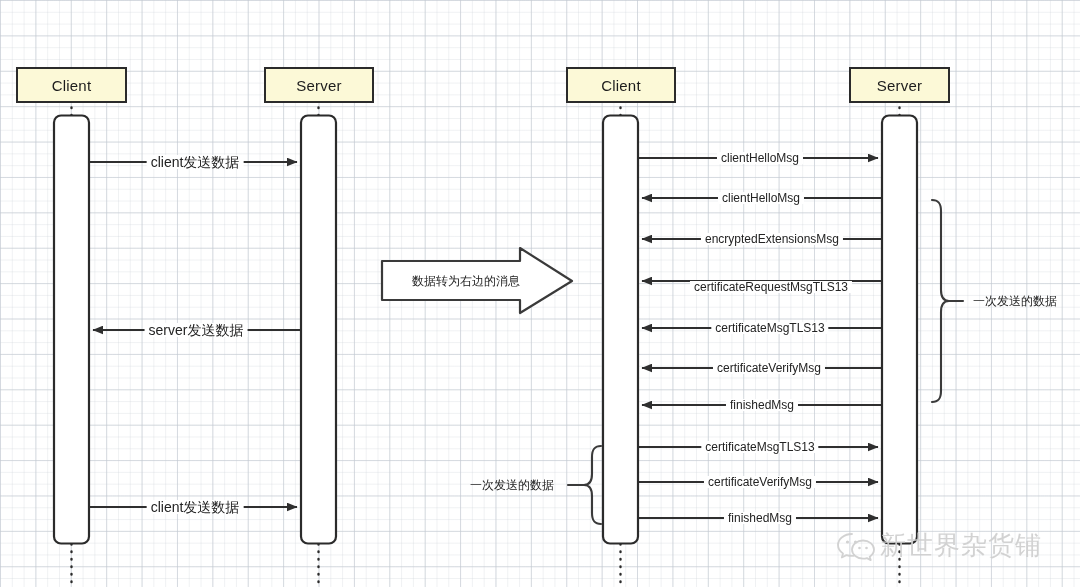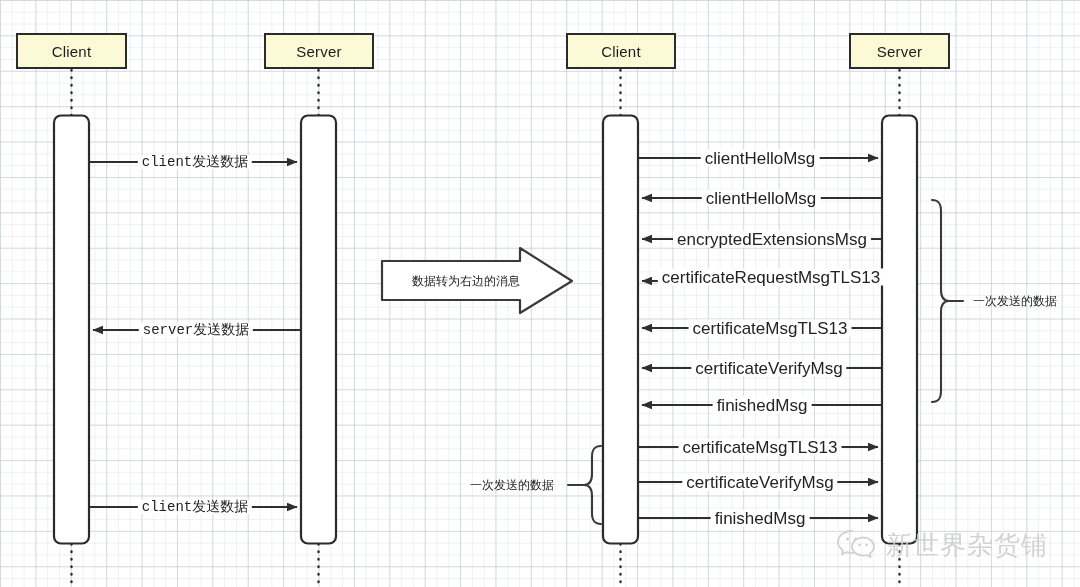--- a/index.html
+++ b/index.html
@@ -26,34 +26,35 @@
   
   .actor-box{
     position:absolute;
     background:#fcf9d7;
     border:2.5px solid #2b2b2b;
     box-sizing:border-box;
     display:flex;align-items:center;justify-content:center;
     color:#1c1c1c;
     font-size:15px;
     letter-spacing:.2px;
+    margin-top:34px;
   }
 
   
   .msg-label{
     position:absolute;
     transform:translate(-50%,-50%);
     background:#ffffff;
     padding:0 4px;
     color:#232323;
-    font-size:17px;
+    font-size:12px;
     white-space:nowrap;
     line-height:1;
   }
-  .msg-label.cjk{font-size:14px;font-family:Liberation Mono, monospace;}
+  .msg-label.cjk{font-size:14px;}
 
   
   .brace-label{
     position:absolute;
     transform:translate(-50%,-50%);
     color:#232323;
     font-size:12px;
     white-space:nowrap;
     line-height:1;
   }
@@ -65,21 +66,21 @@
     color:#232323;
     font-size:12px;
     white-space:nowrap;
     line-height:1;
   }
 
   
   #watermark{
     position:absolute;
     left:836px;top:528px;
-    display:flex;align-items:flex-start;gap:6px;
+    display:flex;align-items:center;
     color:#cfcfcf;
     font-size:26px;
     letter-spacing:1px;
     opacity:.92;
     pointer-events:none;
     white-space:nowrap;
   }
   #watermark .wm-logo{display:block;}
 </style>
 </head>
@@ -192,21 +193,21 @@
   <div class="actor-box" style="left:566px;top:33px;width:110px;height:36px;">
     <span>Client</span>
   </div>
   <div class="actor-box" style="left:849px;top:33px;width:101px;height:36px;">
     <span>Server</span>
   </div>
 
   <div class="msg-label" style="left:760px;top:158px;">clientHelloMsg</div>
   <div class="msg-label" style="left:761px;top:198px;">clientHelloMsg</div>
   <div class="msg-label" style="left:772px;top:239px;text-align:right;">encryptedExtensionsMsg</div>
-  <div class="msg-label" style="left:771px;top:277px;">certificateRequestMsgTLS13</div>
+  <div class="msg-label" style="left:771px;top:287px;">certificateRequestMsgTLS13</div>
   <div class="msg-label" style="left:770px;top:328px;">certificateMsgTLS13</div>
   <div class="msg-label" style="left:769px;top:368px;">certificateVerifyMsg</div>
   <div class="msg-label" style="left:762px;top:405px;">finishedMsg</div>
   <div class="msg-label" style="left:760px;top:447px;">certificateMsgTLS13</div>
   <div class="msg-label" style="left:760px;top:482px;">certificateVerifyMsg</div>
   <div class="msg-label" style="left:760px;top:518px;">finishedMsg</div>
 
   <div class="brace-label" style="left:1015px;top:301px;">一次发送的数据</div>
   <div class="brace-label" style="left:512px;top:485px;">一次发送的数据</div>
 

